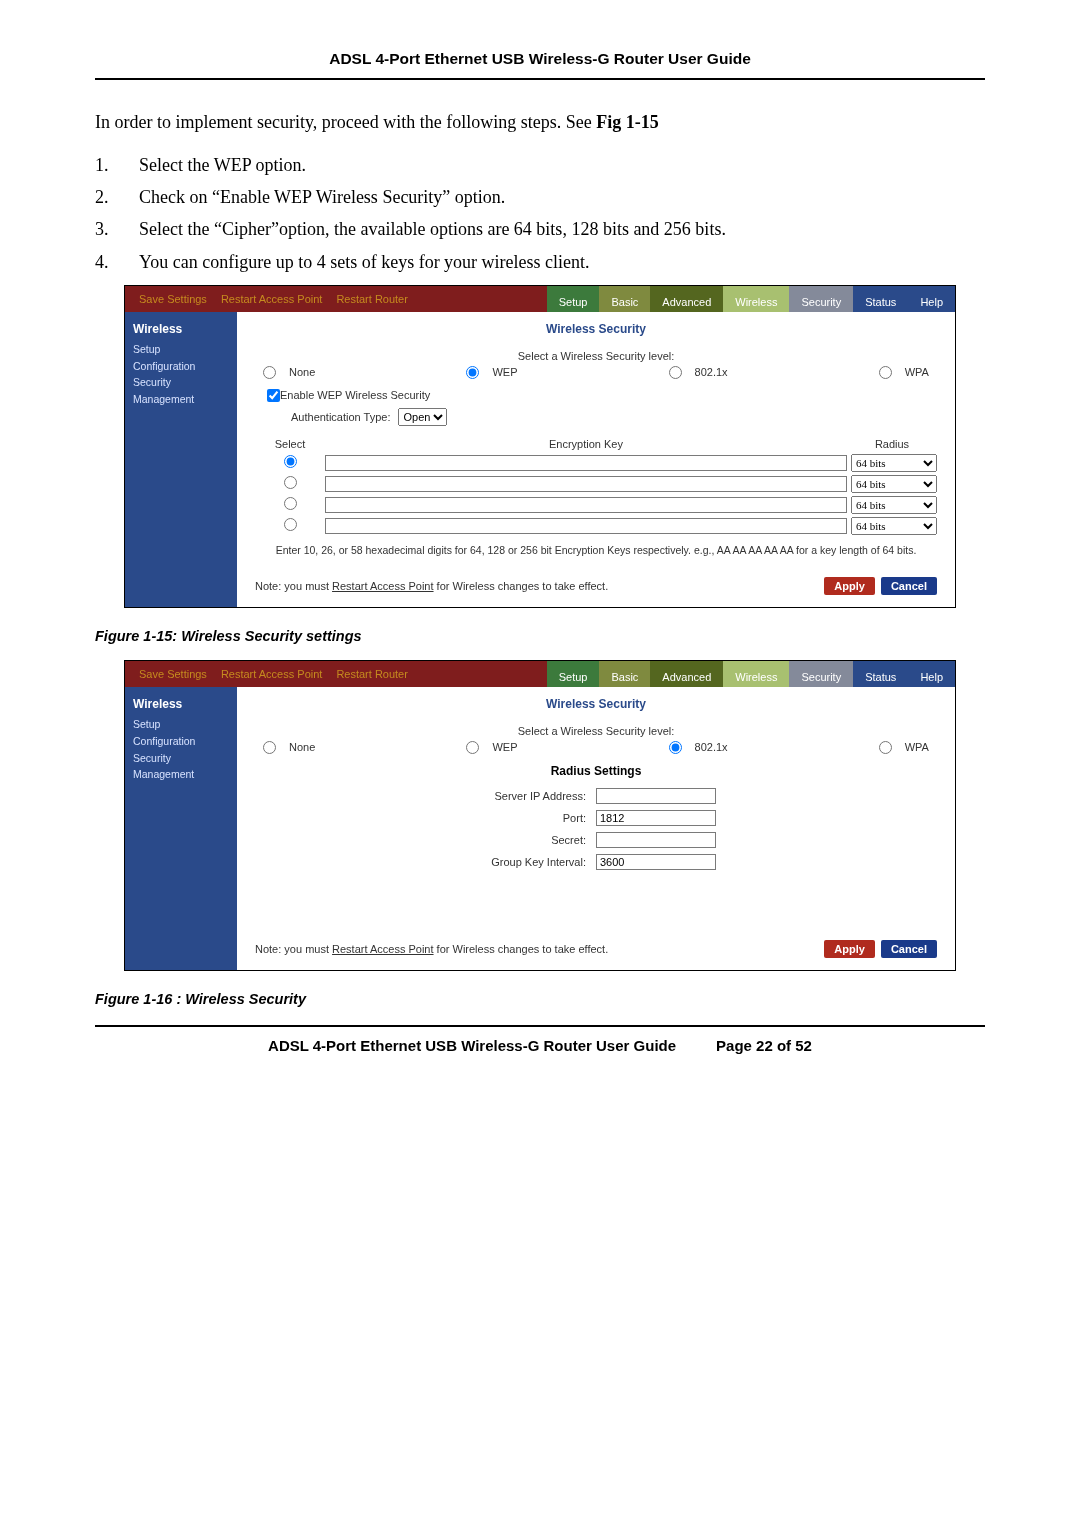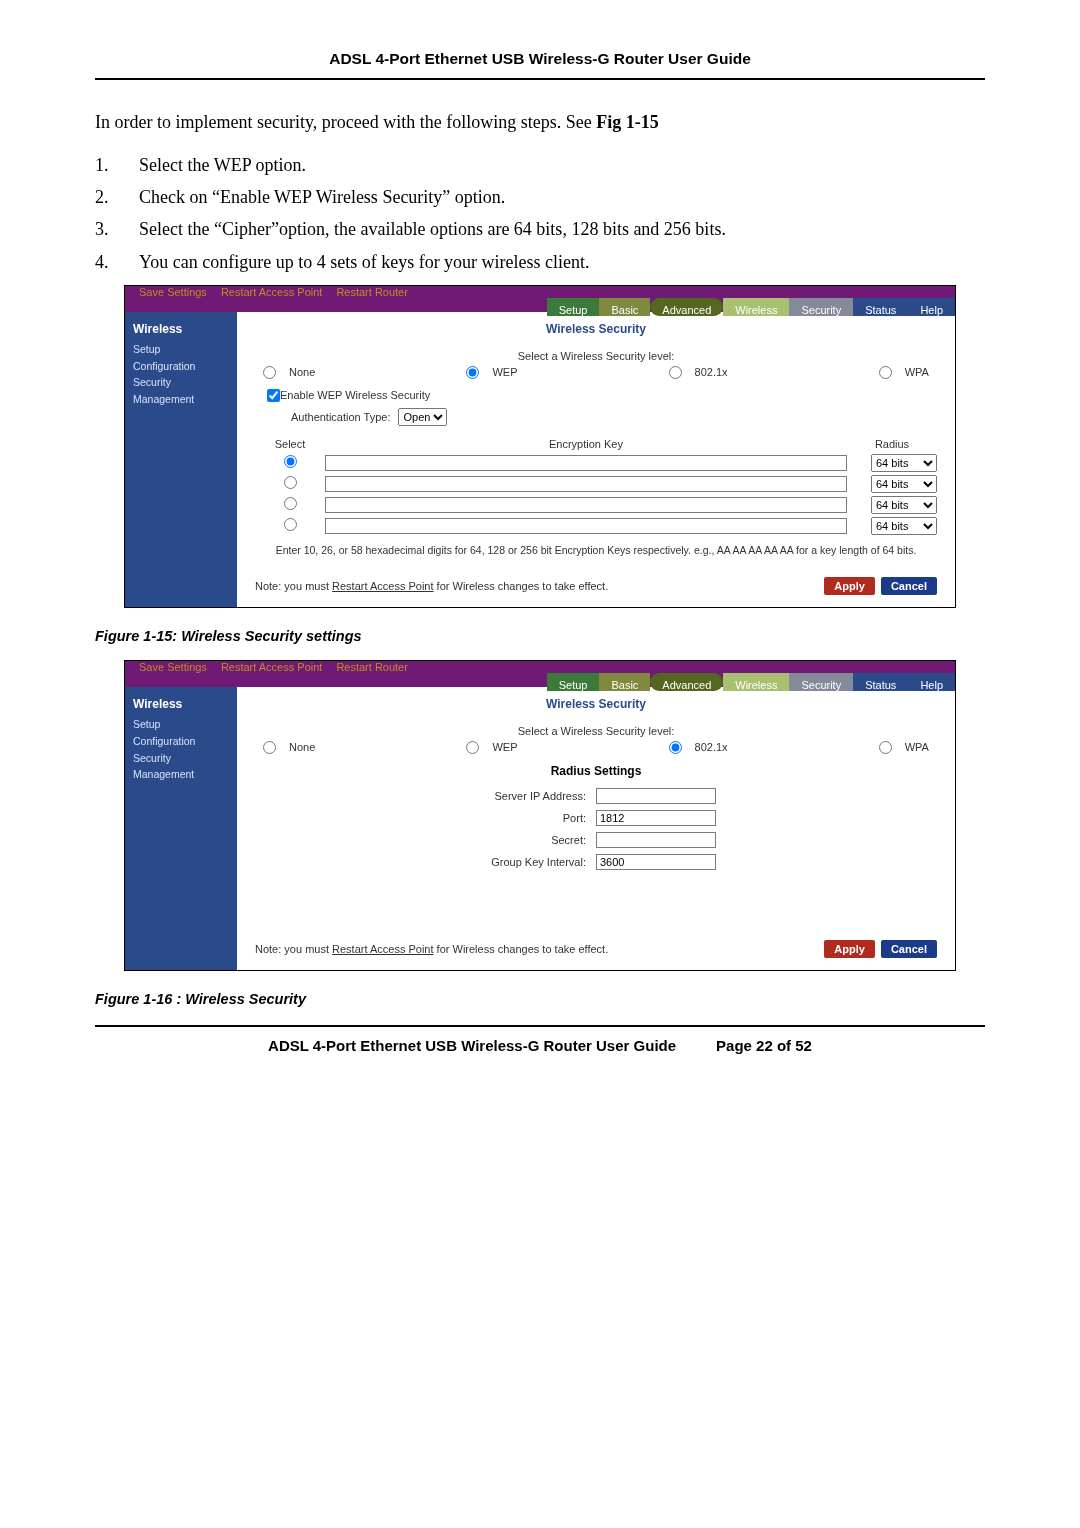--- a/index.html
+++ b/index.html
@@ -72,22 +72,21 @@
     border: 1px solid #000;
     font-family: Verdana, Geneva, sans-serif;
     font-size: 11px;
     color: #333;
     background: #fff;
   }
   .topbar {
     display: flex;
     align-items: stretch;
     height: 26px;
-    background: #701a75;
-    flex-direction: column;
+    background: #7f1d1d;
   }
   .tb-left {
     display: flex;
     align-items: center;
     gap: 14px;
     padding-left: 14px;
     flex: 0 0 auto;
   }
   .tb-link { color: #c58b1f; cursor: pointer; white-space: nowrap; }
   .tb-nav {
@@ -96,21 +95,21 @@
   }
   .tb-tab {
     padding: 6px 12px 0 12px;
     cursor: pointer;
     color: #fff;
     display: flex;
     align-items: center;
   }
   .bg-green   { background: #3c7a3c; }
   .bg-olive   { background: #7f8a3f; }
-  .bg-dkolive { background: #54661f; border-radius: 11px; }
+  .bg-dkolive { background: #54661f; }
   .bg-ltgreen { background: #a8c070; color:#fff; }
   .bg-grey    { background: #848a9a; }
   .bg-navy    { background: #2a4a8a; }
   .body-row {
     display: flex;
     min-height: 250px;
   }
   .sidebar {
     width: 112px;
     background: #2a4a8a;
@@ -185,21 +184,21 @@
   .key-row { display:flex; align-items:center; margin: 3px 0; }
   .key-row .col-sel { width:70px; text-align:center; }
   .key-row .col-key { flex:1; }
   .key-row .col-key input {
     width: 100%; height: 16px; border:1px solid #7a7a7a;
     font-family: inherit; font-size:11px; box-sizing:border-box;
     padding:0 3px;
   }
   .key-row .col-cip { width:90px; text-align:right; }
   .key-row .col-cip select {
-    font-family: Liberation Sans, sans-serif; font-size:11px; height:18px; width:66px;
+    font-family: Liberation Serif, serif; font-size:11px; height:18px; width:86px;
   }
   .note-small {
     font-size: 10.5px;
     text-align: center;
     margin: 8px 0 18px 0;
     line-height: 1.35;
   }
   .footer-row {
     display: flex;
     align-items: center;

